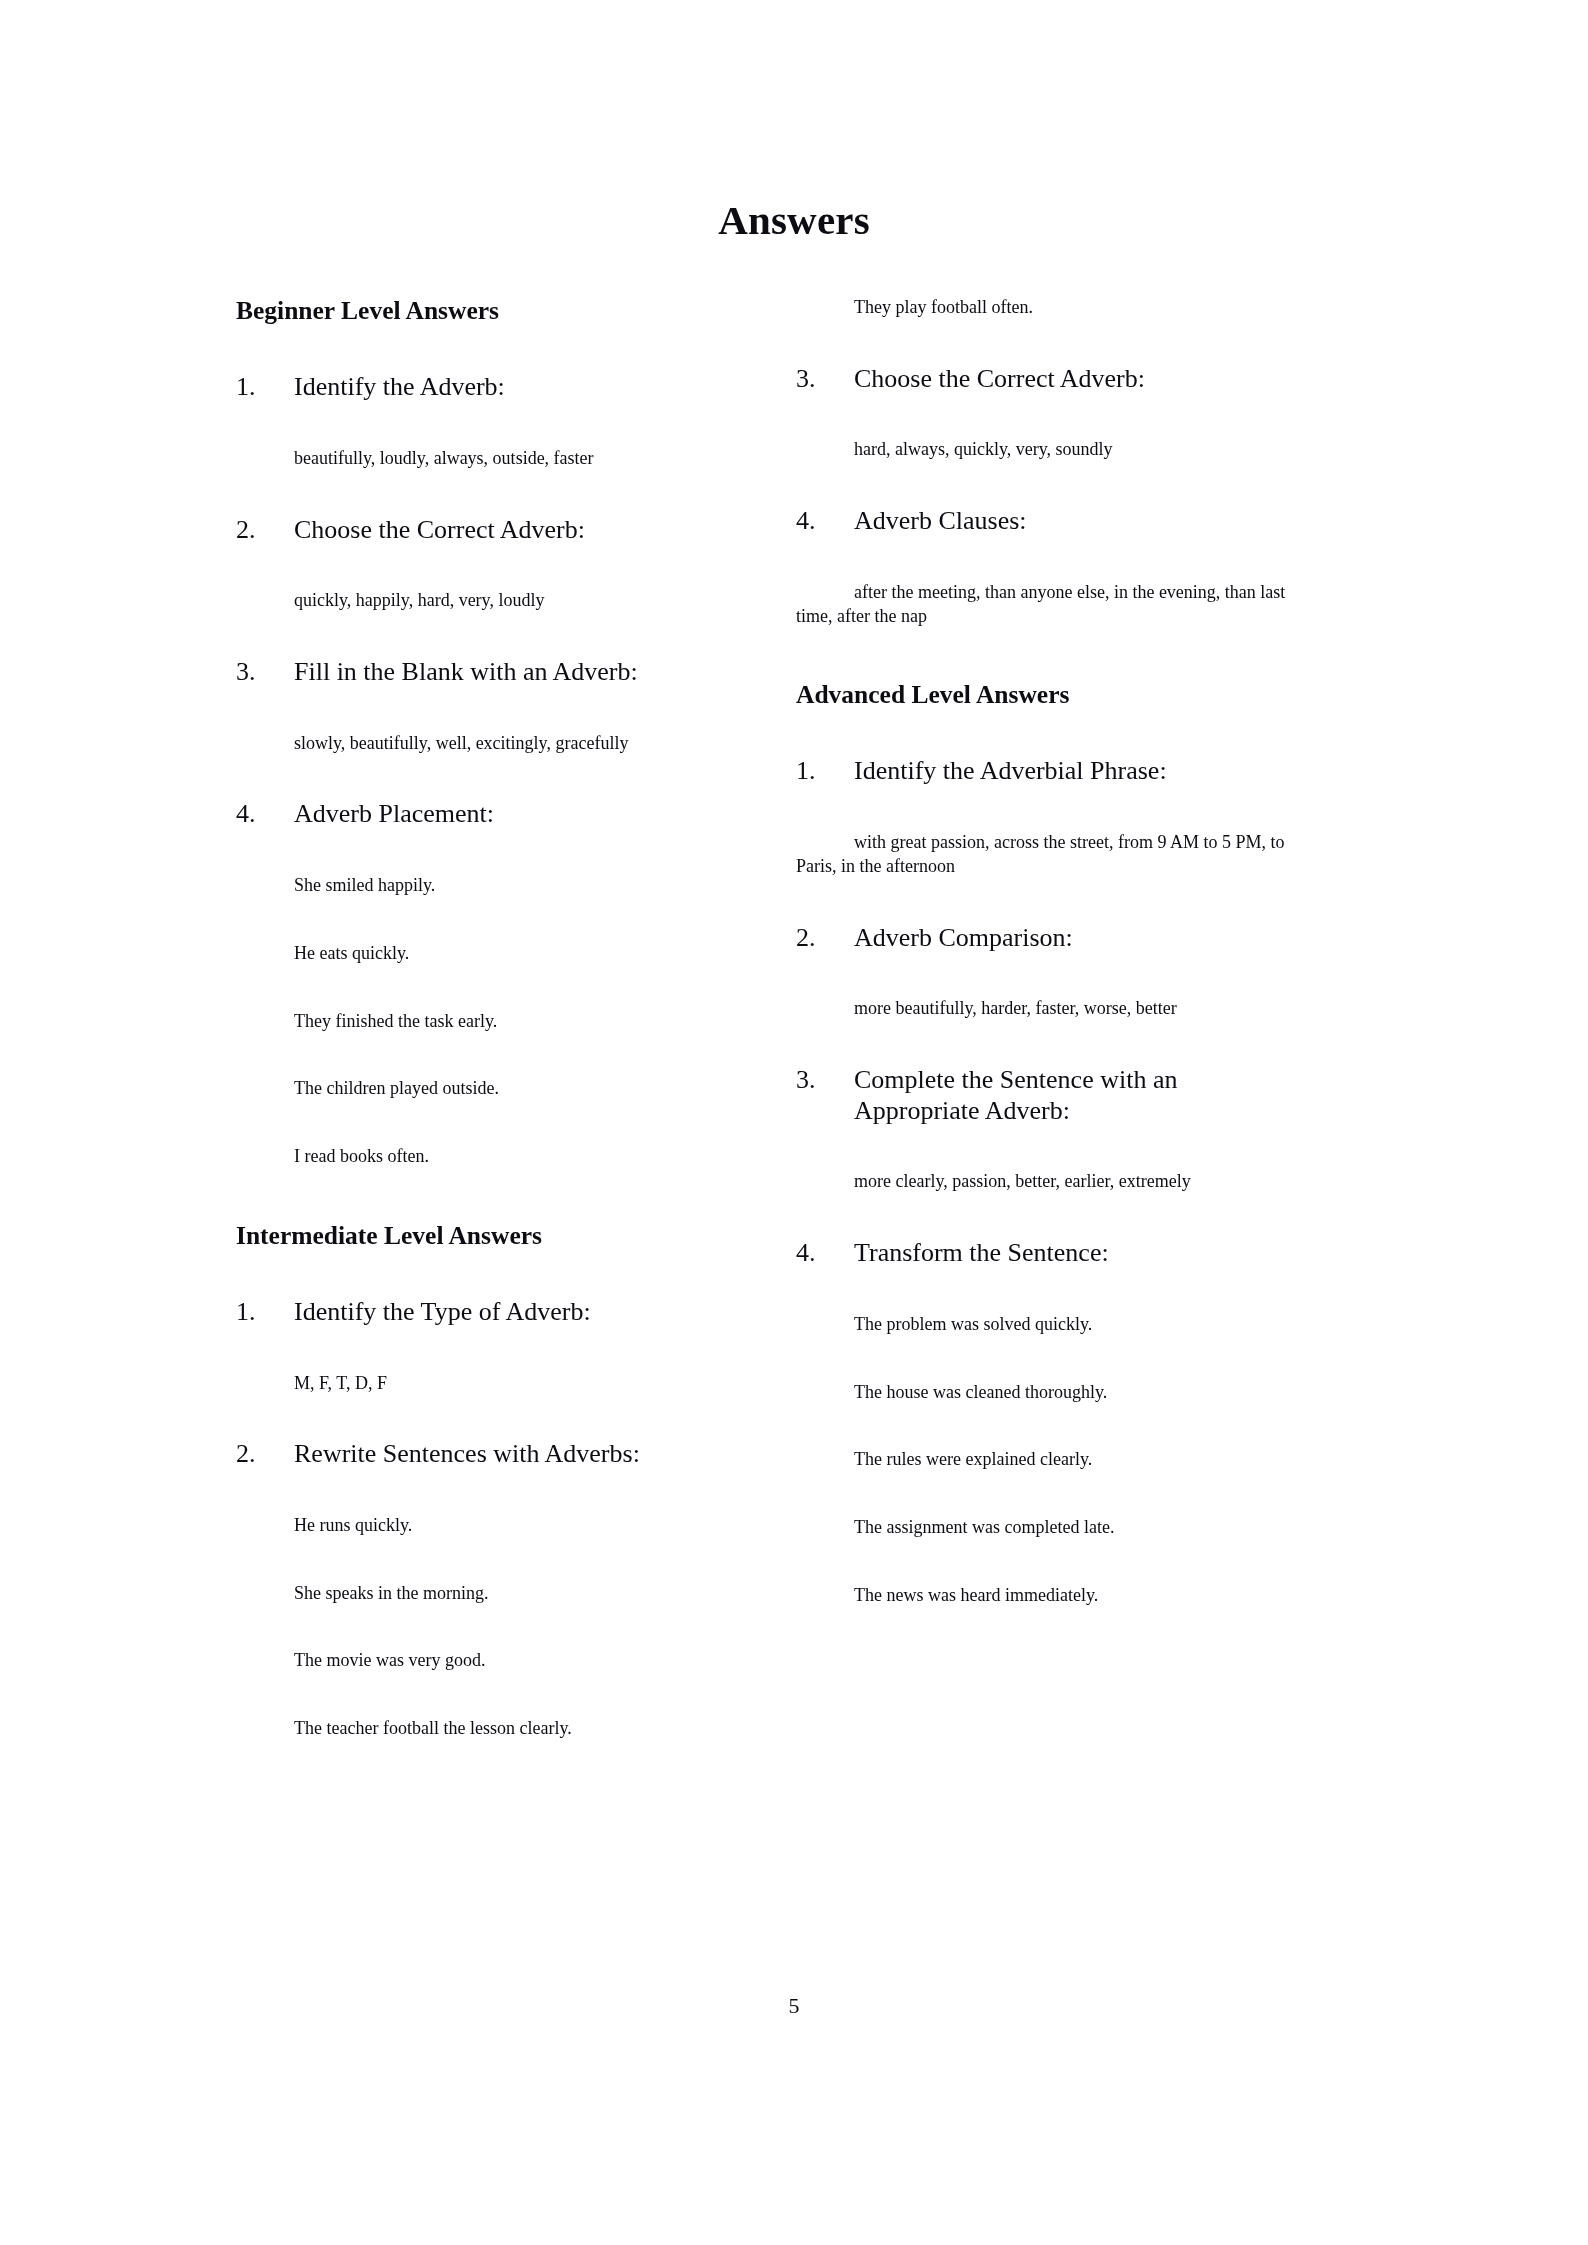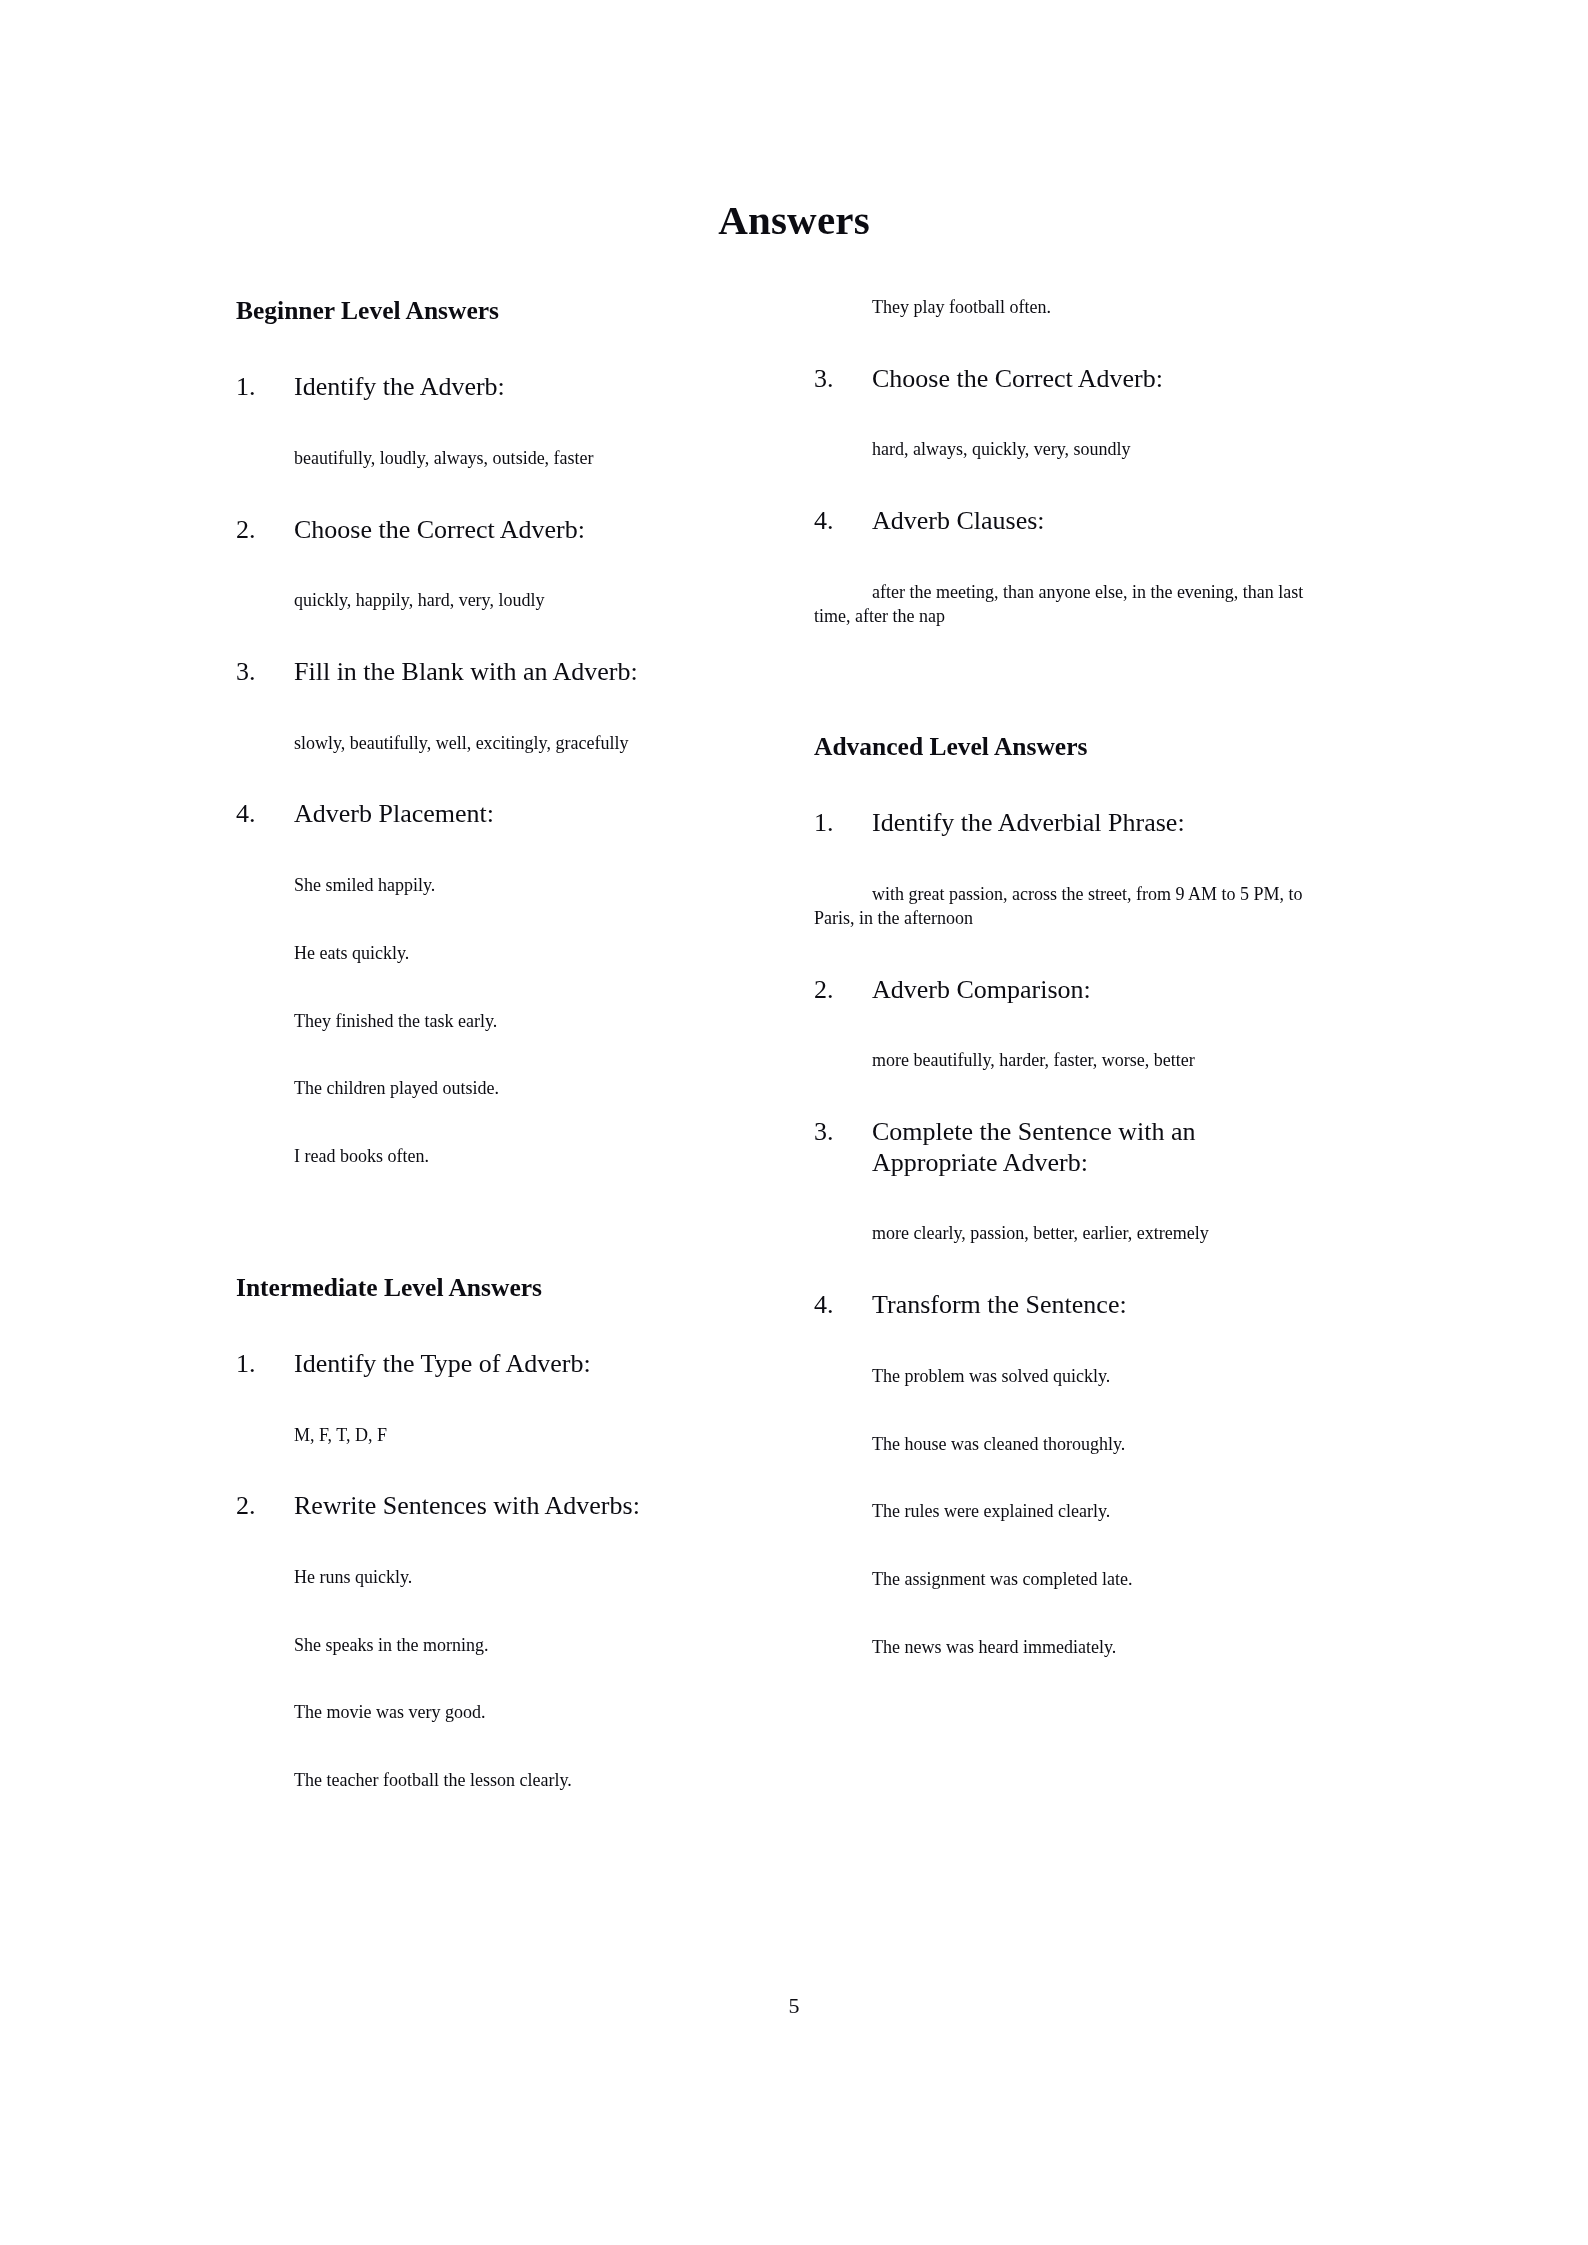--- a/index.html
+++ b/index.html
@@ -26,34 +26,34 @@
     font-weight: bold;
     letter-spacing: 0.2px;
   }
   .columns {
     position: absolute;
     top: 296px;
     left: 236px;
     width: 1116px;
     height: 1650px;
     display: flex;
-    gap: 68px;
+    gap: 50px;
   }
   .column {
     width: 510px;
     flex: 0 0 510px;
   }
   .section-heading {
     font-size: 25.5px;
     font-weight: bold;
     line-height: 1.18;
     margin: 0 0 46px 0;
   }
   .section-heading.spaced {
-    margin-top: 104px;
+    margin-top: 52px;
   }
   .q-item {
     position: relative;
     padding-left: 58px;
     font-size: 26px;
     line-height: 1.18;
     margin: 0 0 44px 0;
   }
   .q-num {
     position: absolute;

